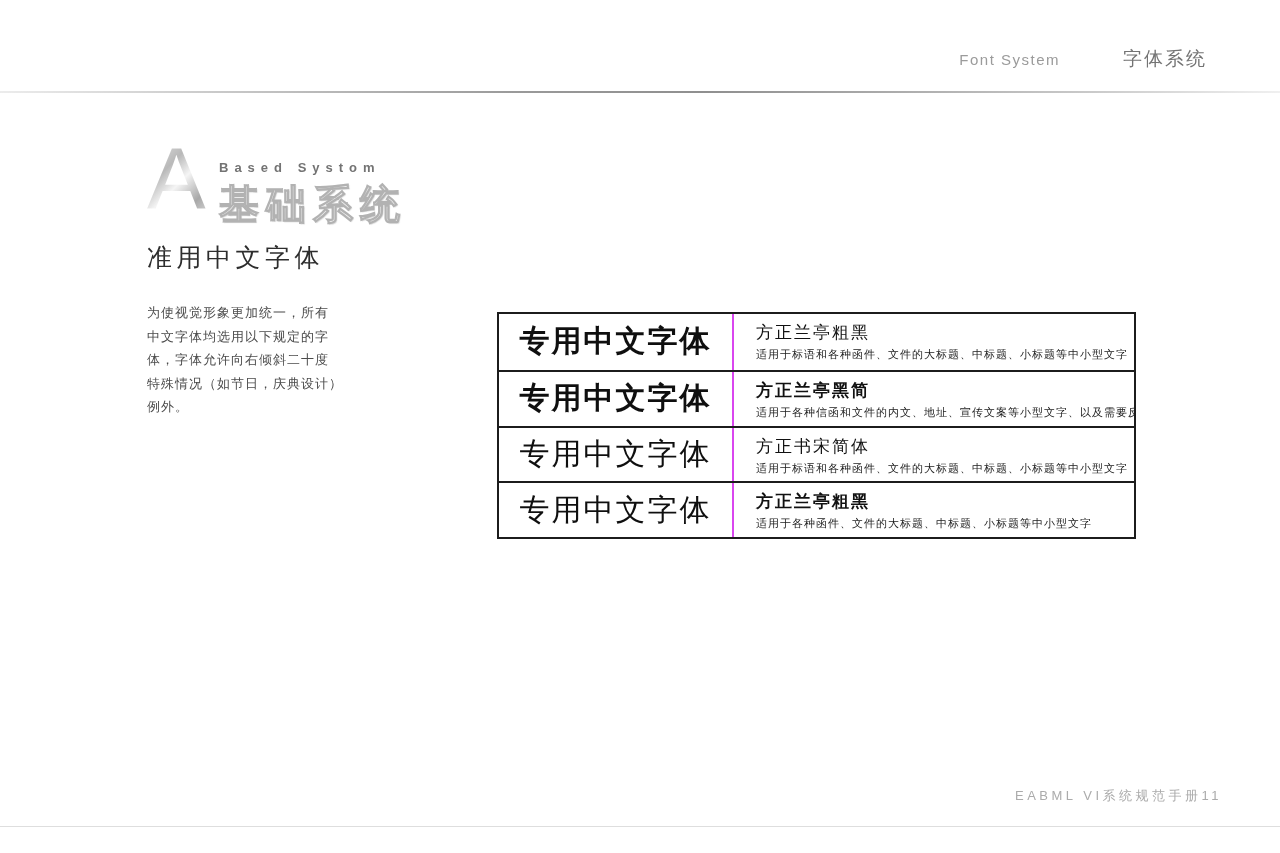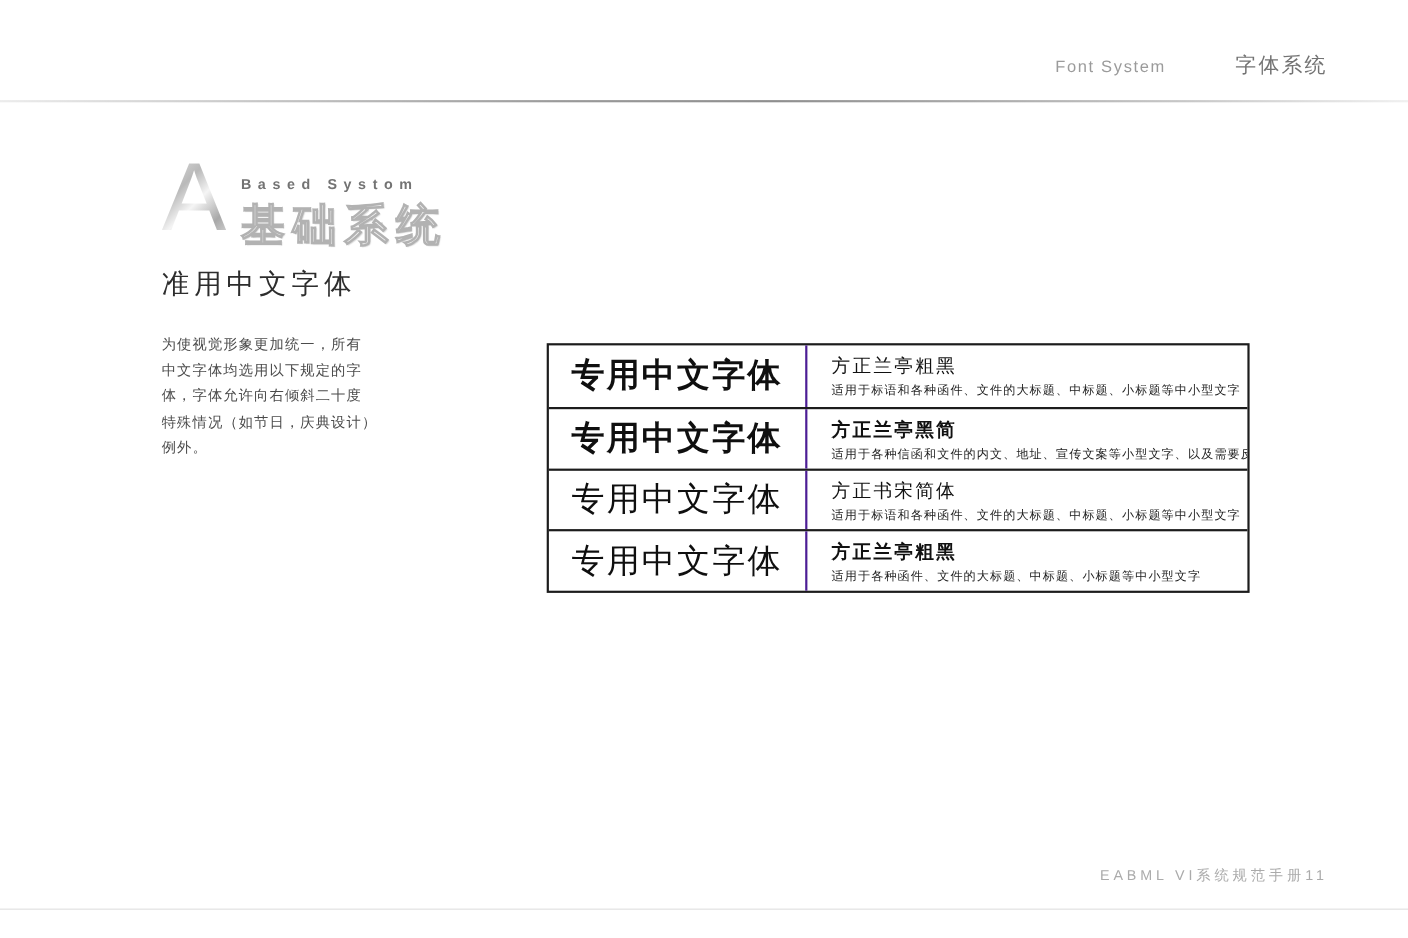--- a/index.html
+++ b/index.html
@@ -49,21 +49,21 @@
   }
 
   
   .font-table {
     position: absolute; left: 497px; top: 312px; width: 639px;
     border: 2px solid #1c1c1c; background: #ffffff;
   }
   .font-row { display: flex; height: 55.8px; }
   .font-row + .font-row { border-top: 2px solid #1c1c1c; }
   .cell-sample {
-    width: 235px; flex: 0 0 235px; border-right: 2px solid #4c1d95;
+    width: 235px; flex: 0 0 235px; border-right: 2px solid #d946ef;
     display: flex; align-items: center; justify-content: center;
   }
   .sample-text { font-size: 30px; letter-spacing: 2px; color: #0f0f0f; white-space: nowrap; }
   .cell-desc { flex: 1; padding: 7px 10px 0 22px; overflow: hidden; }
   .font-name { font-size: 17px; color: #111111; letter-spacing: 2px; white-space: nowrap; }
   .font-usage { font-size: 11px; color: #1c1c1c; letter-spacing: 1px; margin-top: 3px; font-weight: 500; white-space: nowrap; }
 
   
   .row-0 .sample-text { font-weight: 700; }
   .row-0 .font-name  { font-weight: 400; }
@@ -73,21 +73,21 @@
   .row-2 .font-name,
   .row-2 .font-usage { font-family: "Liberation Serif", "DejaVu Serif", serif; }
   .row-2 .sample-text { font-weight: 400; }
   .row-2 .font-name  { font-weight: 400; }
   .row-2 .font-usage { font-weight: 400; }
   .row-3 .sample-text { font-weight: 500; }
   .row-3 .font-name  { font-weight: 700; }
 
   
   .footer-text {
-    position: absolute; top: 787px; right: 73px;
+    position: absolute; top: 787px; right: 58px;
     font-size: 13px; color: #ababab; letter-spacing: 3.5px; white-space: nowrap;
   }
   .bottom-rule {
     position: absolute; top: 826px; left: 0; width: 1280px; height: 1px;
     background: #dedede;
   }
 </style>
 </head>
 <body>
 

